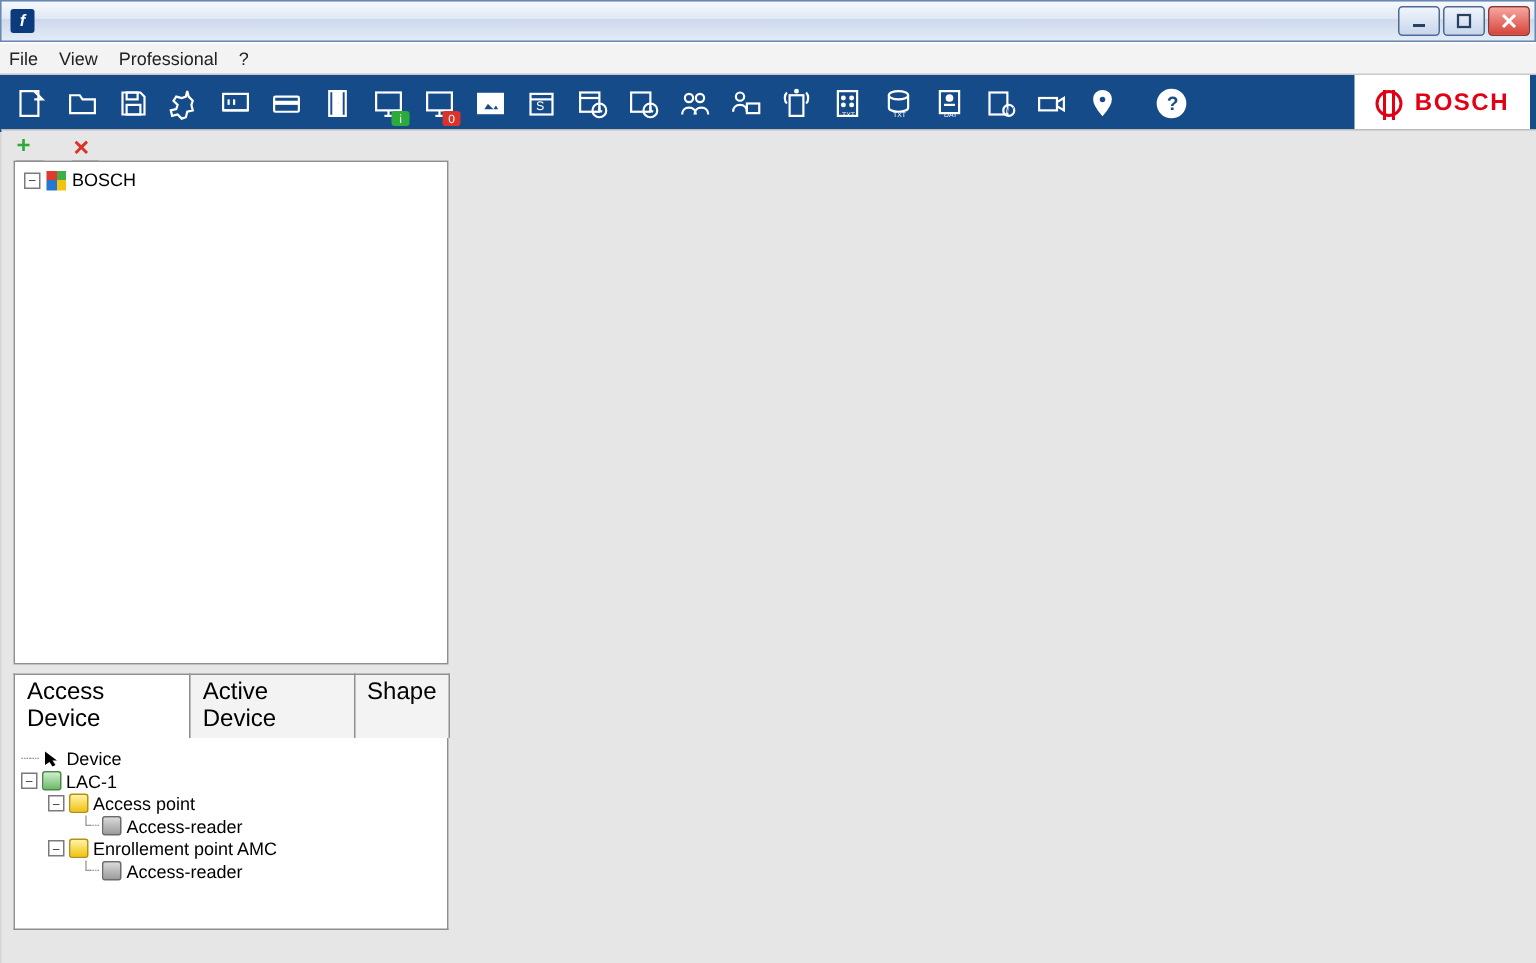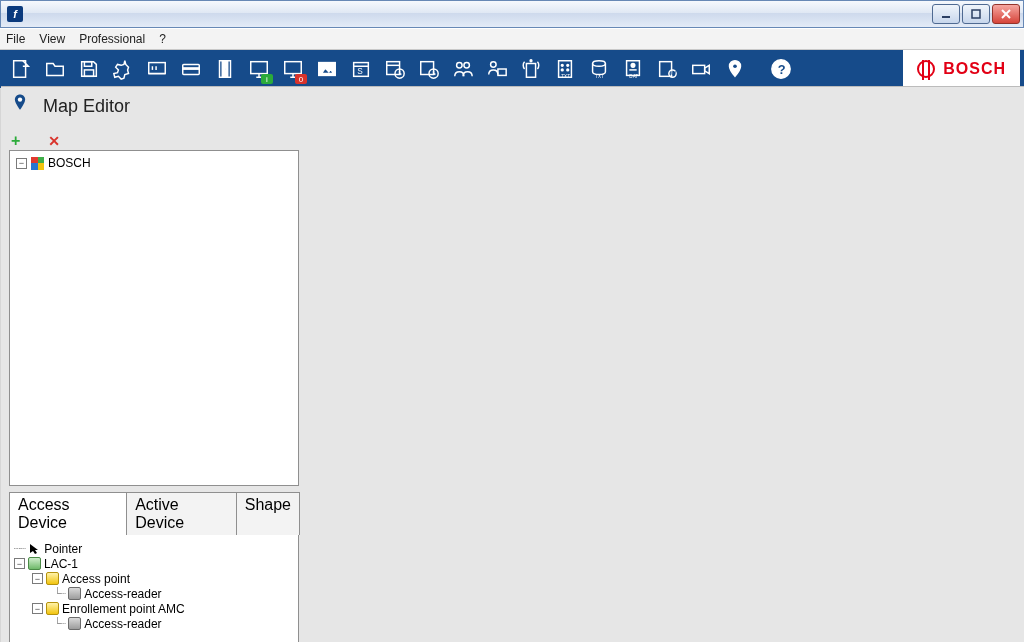--- a/index.html
+++ b/index.html
@@ -312,29 +312,20 @@
     </div>
 
   <div class="brand">
     <div class="ring"></div>
     <span>BOSCH</span>
   </div>
 </div>
 
 <div class="content">
 
-  <div class="section-header">
-    <span class="pin">
-      <svg width="18" height="22" viewBox="0 0 24 30">
-          <path d="M12 2c-4 0-7 3-7 7 0 5 7 14 7 14s7-9 7-14c0-4-3-7-7-7z" fill="#164b8a"></path>
-          <circle cx="12" cy="9" r="3" fill="#fff"></circle>
-        </svg>
-    </span>
-    <span>Map Editor</span>
-  </div>
 
   <div class="minitool">
     <span class="add">+</span>
     <span class="del">✕</span>
   </div>
 
   <div class="tree-panel">
     <div class="tree-row">
       <div class="tree-toggle">−</div>
       <div class="tree-icon-maps">
@@ -355,21 +346,21 @@
   </div>
 
   <div class="device-panel">
     <div class="dp-row">
       <span class="dotline">┈┈</span>
       <span class="ic cursor">
         <svg width="12" height="12" viewBox="0 0 12 12">
             <polygon points="1,1 1,10 4,8 6,11 8,10 6,7 9,7" fill="#000"></polygon>
           </svg>
       </span>
-      <span>Pointer</span>
+      <span>Device</span>
     </div>
     <div class="dp-row">
       <div class="tree-toggle">−</div>
       <span class="ic board"></span>
       <span>LAC-1</span>
     </div>
     <div class="dp-row" style="padding-left:18px">
       <div class="tree-toggle">−</div>
       <span class="ic door"></span>
       <span>Access point</span>

